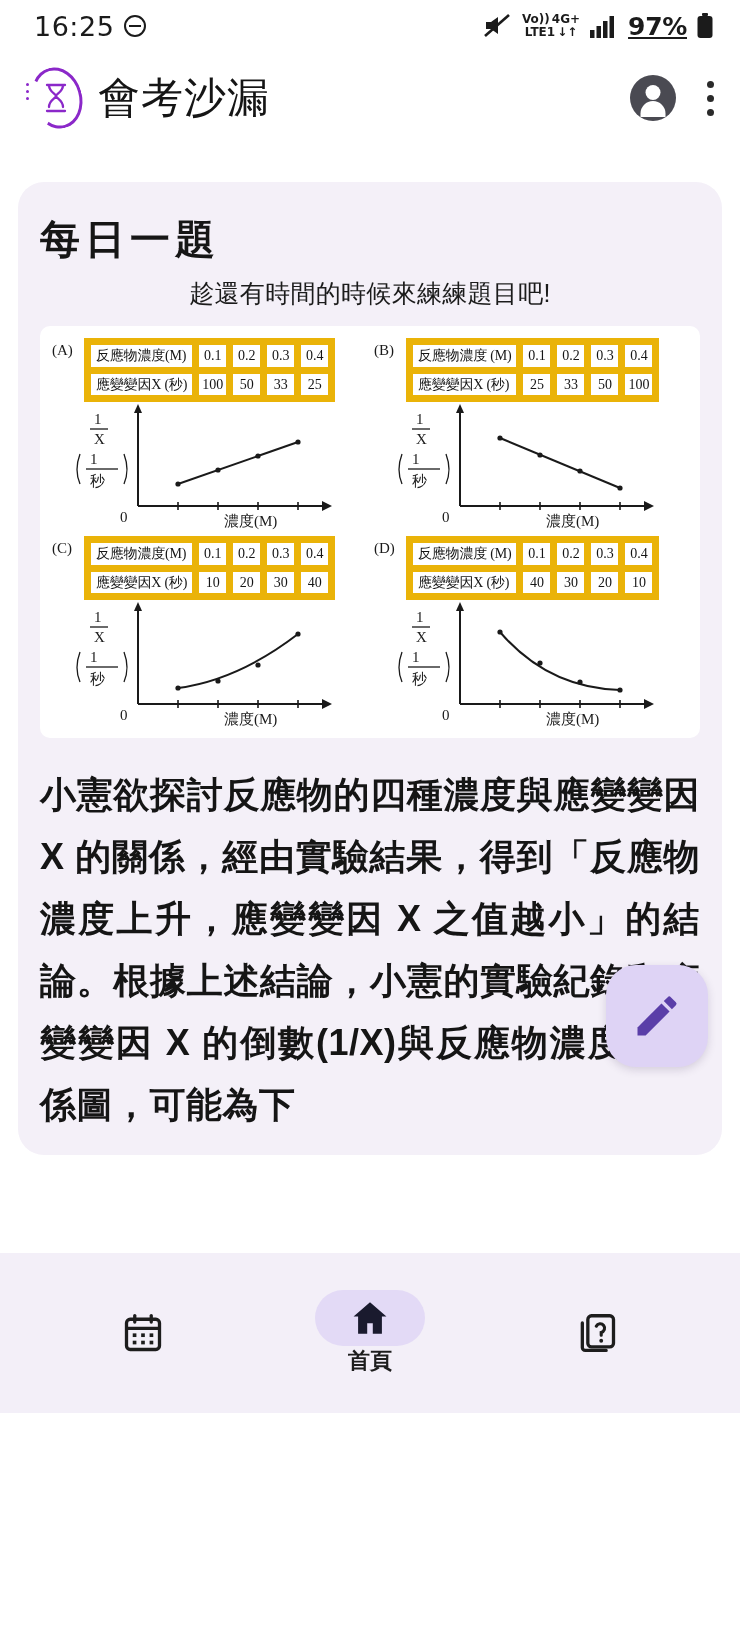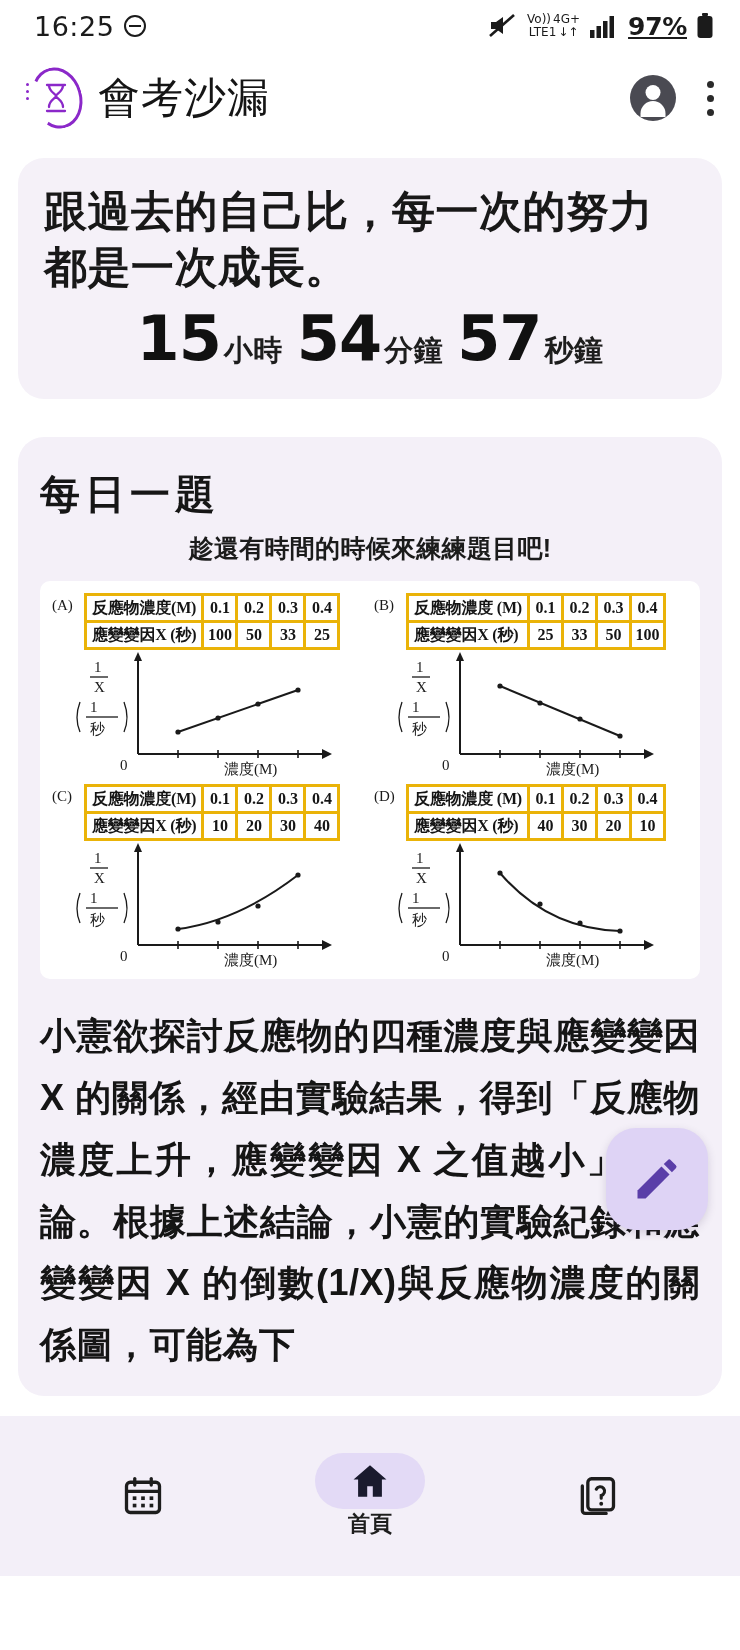--- a/index.html
+++ b/index.html
@@ -4,21 +4,21 @@
 <style>
   * { box-sizing: border-box; margin: 0; padding: 0; }
   html, body {
     width: 740px; height: 1650px;
     font-family: "Liberation Sans", "DejaVu Sans", sans-serif;
     background: #ffffff;
     overflow: hidden;
   }
   #app {
     position: relative;
-    width: 740px; height: 1576px;
+    width: 740px; height: 1413px;
     background: #c2410c;
     display: flex; flex-direction: column;
   }
 
   
   .statusbar {
     height: 52px; flex: 0 0 52px;
     display: flex; align-items: center;
     padding: 0 26px 0 34px;
     background: #ffffff;
@@ -33,21 +33,21 @@
     position: relative;
   }
   .sb-dnd::after {
     content: ""; position: absolute; left: 3px; right: 3px; top: 7.5px;
     height: 2.2px; background: #1b1b1b;
   }
   .sb-right { margin-left: auto; display: flex; align-items: center; gap: 9px; }
   .sb-icon { display: block; }
   .sb-net {
     display: flex; flex-direction: column; align-items: center;
-    font-size: 12px; font-weight: 400; line-height: 1.06; color: #1b1b1b;
+    font-size: 12px; font-weight: 700; line-height: 1.06; color: #1b1b1b;
     font-family: "DejaVu Sans", sans-serif;
   }
   .sb-net-row { display: flex; align-items: flex-end; gap: 2px; }
   .sb-batt-txt {
     font-size: 25px; font-weight: 600; color: #1b1b1b;
     font-family: "DejaVu Sans", sans-serif; letter-spacing: -.3px; text-decoration: underline;
   }
 
   
   .appbar {
@@ -125,42 +125,41 @@
   .card-daily {
     margin-top: 38px;
     background: #f4f0f8; border-radius: 26px;
     padding: 30px 22px 20px 22px;
   }
   .daily-title {
     text-align: left; font-size: 40px; font-weight: 700;
     color: #161616; letter-spacing: 5px;
   }
   .daily-sub {
-    text-align: center; font-size: 25px; font-weight: 700;
+    text-align: center; font-size: 25px; font-weight: 400;
     color: #1b1b1b; margin-top: 10px; letter-spacing: .3px;
   }
 
   
   .figure {
     margin-top: 16px; background: #ffffff; border-radius: 10px;
     padding: 10px 8px 6px 8px;
   }
   .fig-row { display: flex; }
   .fig-quad { width: 50%; padding: 2px 4px 4px 4px; }
   .quad-head { display: flex; align-items: flex-start; }
   .quad-label {
     font-family: "Liberation Serif", serif; font-size: 15px;
     color: #1a1a1a; width: 32px; flex: 0 0 32px; padding-top: 4px;
   }
   table.qt { border-collapse: collapse; font-family: "Liberation Serif", serif; }
   table.qt td {
-    border: 3px solid #eab308; font-size: 16px; color: #151515;
+    border: 7px solid #eab308; font-size: 14px; color: #151515;
     text-align: center; padding: 2px 1px; line-height: 1.25;
     white-space: nowrap;
-    font-weight: bold;
   }
   table.qt td.rowhead { padding: 2px 5px; text-align: left; letter-spacing: -.2px; }
   table.qt td.val { width: 34px; }
   .graph { position: relative; height: 128px; margin-left: 24px; }
   .graph svg { display: block; }
 
   
   .qtext {
     margin-top: 26px; font-size: 36px; font-weight: 700;
     color: #151515; line-height: 1.72; letter-spacing: .5px;
@@ -251,31 +250,20 @@
     <div class="avatar-btn"></div>
     <div class="kebab">
       <span></span>
         <span></span>
         <span></span>
     </div>
   </div>
 
   <div class="content">
 
-    <div class="card-countdown">
-      <div class="motto">跟過去的自己比，每一次的努力都是一次成長。</div>
-      <div class="timer">
-        <span class="t-num">15</span>
-        <span class="t-unit">小時</span>
-        <span class="t-num">54</span>
-        <span class="t-unit">分鐘</span>
-        <span class="t-num">57</span>
-        <span class="t-unit last">秒鐘</span>
-      </div>
-    </div>
 
     <div class="card-daily">
       <div class="daily-title">每日一題</div>
       <div class="daily-sub">趁還有時間的時候來練練題目吧!</div>
 
       <div class="figure">
 
         <div class="fig-row">
 
           <div class="fig-quad">

